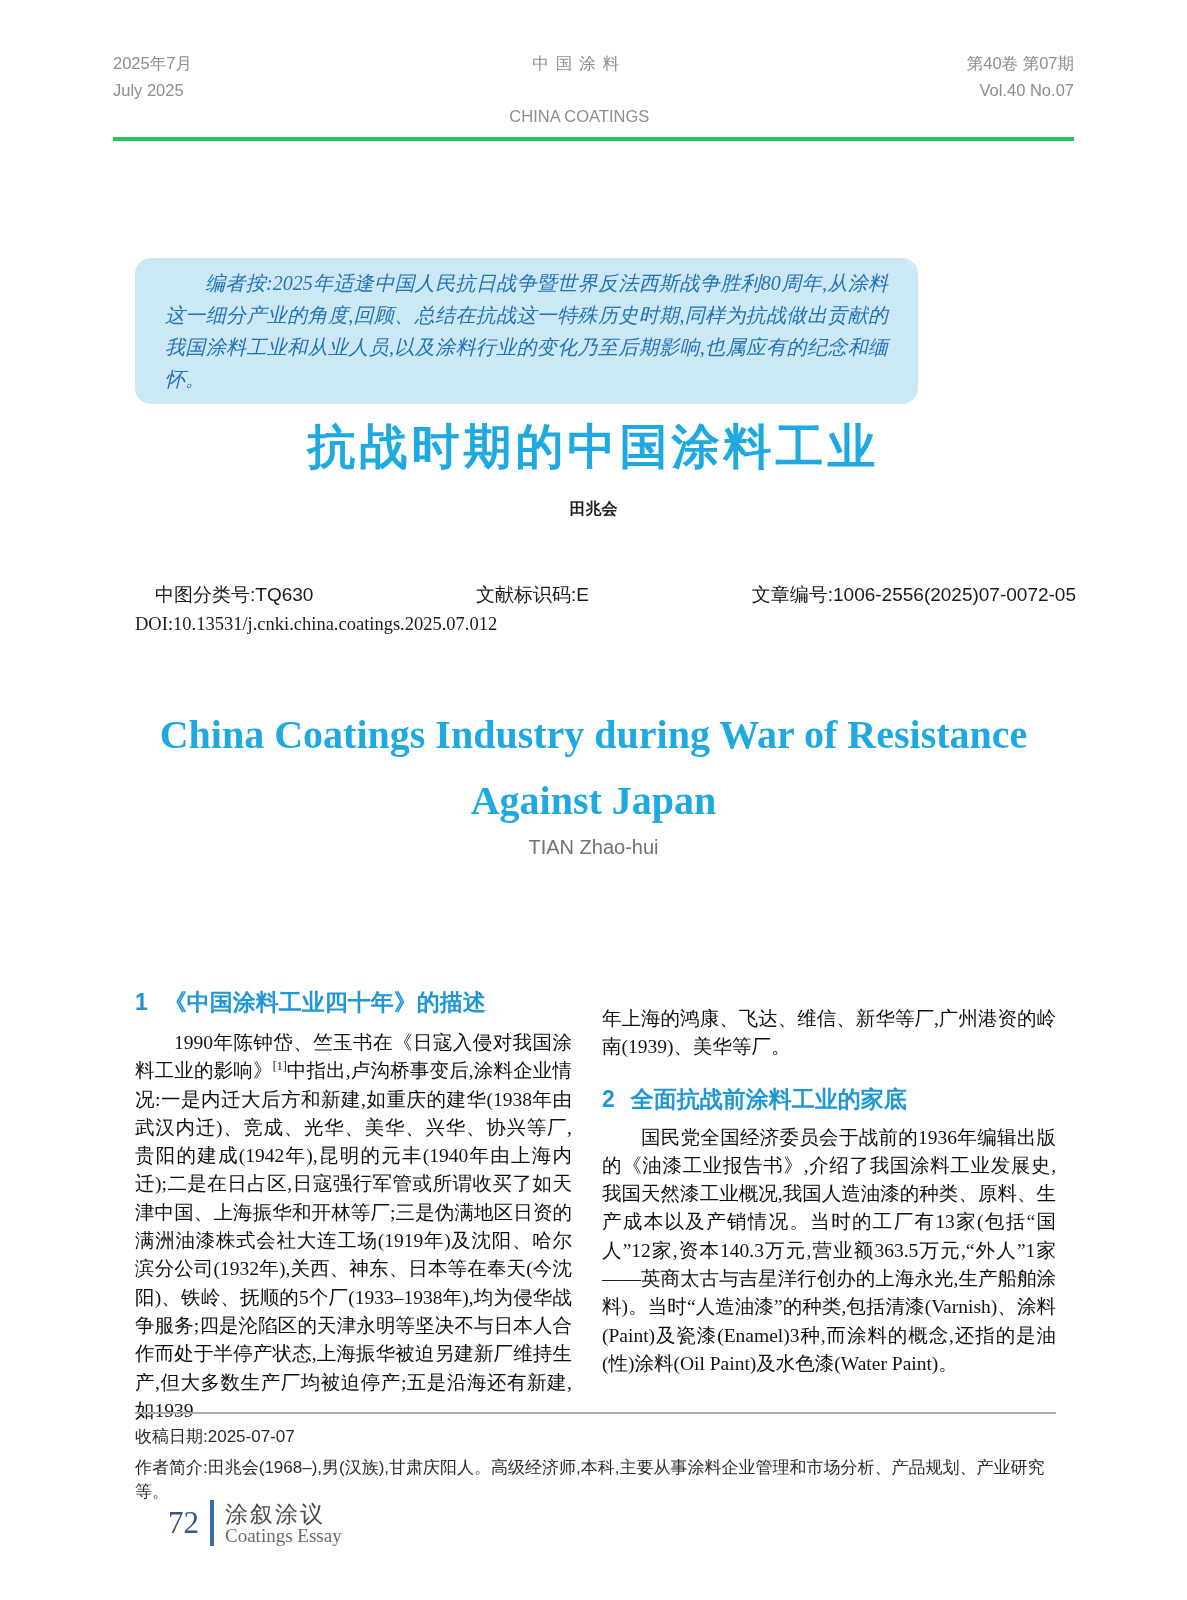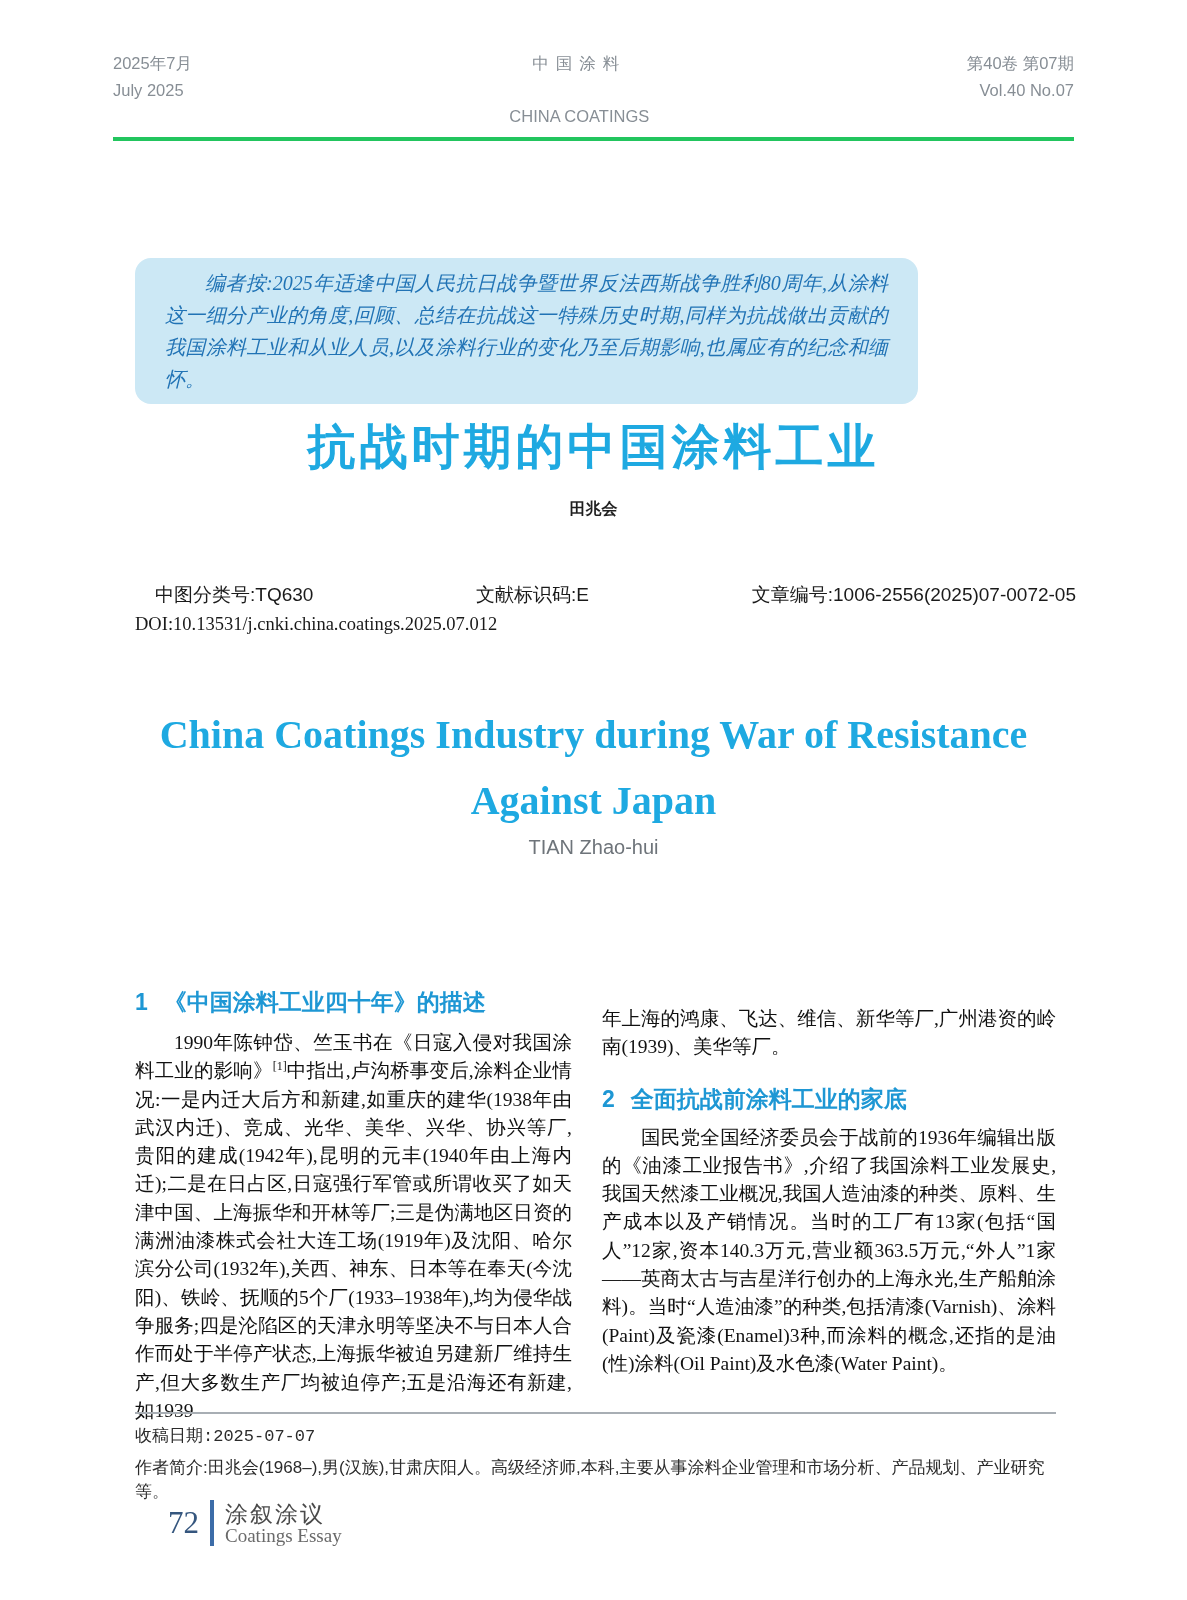--- a/index.html
+++ b/index.html
@@ -87,21 +87,21 @@
   .body-par sup { font-size:12px; line-height:0; }
   .col-right .cont { text-indent:0; margin-top:20px; }
   .col-right .sec-heading { margin-top:20px; margin-bottom:8px; }
 
   
   .footnote {
     position:absolute; top:1412px; left:135px; width:921px;
     font-size:17px; color:#2b2b2b; line-height:24px;
   }
   .footnote-rule { height:2px; background:#a8aeb4; margin-bottom:11px; }
-  .footnote-received { margin-bottom:7px;font-family:Liberation Mono, monospace; }
+  .footnote-received { margin-bottom:7px; }
 
   
   .page-footer {
     position:absolute; left:168px; top:1500px;
     display:flex; align-items:center; gap:11px;
   }
   .page-num { font-family:"Liberation Serif", serif; font-size:31px; color:#35567e; }
   .footer-bar { width:4px; height:46px; background:#3c6ca8; }
   .footer-col .cn { font-size:23px; font-weight:normal; color:#4a4a4a; letter-spacing:2px; line-height:26px; }
   .footer-col .en { font-family:"Liberation Serif", serif; font-size:19px; color:#6a6a6a; line-height:18px; }

